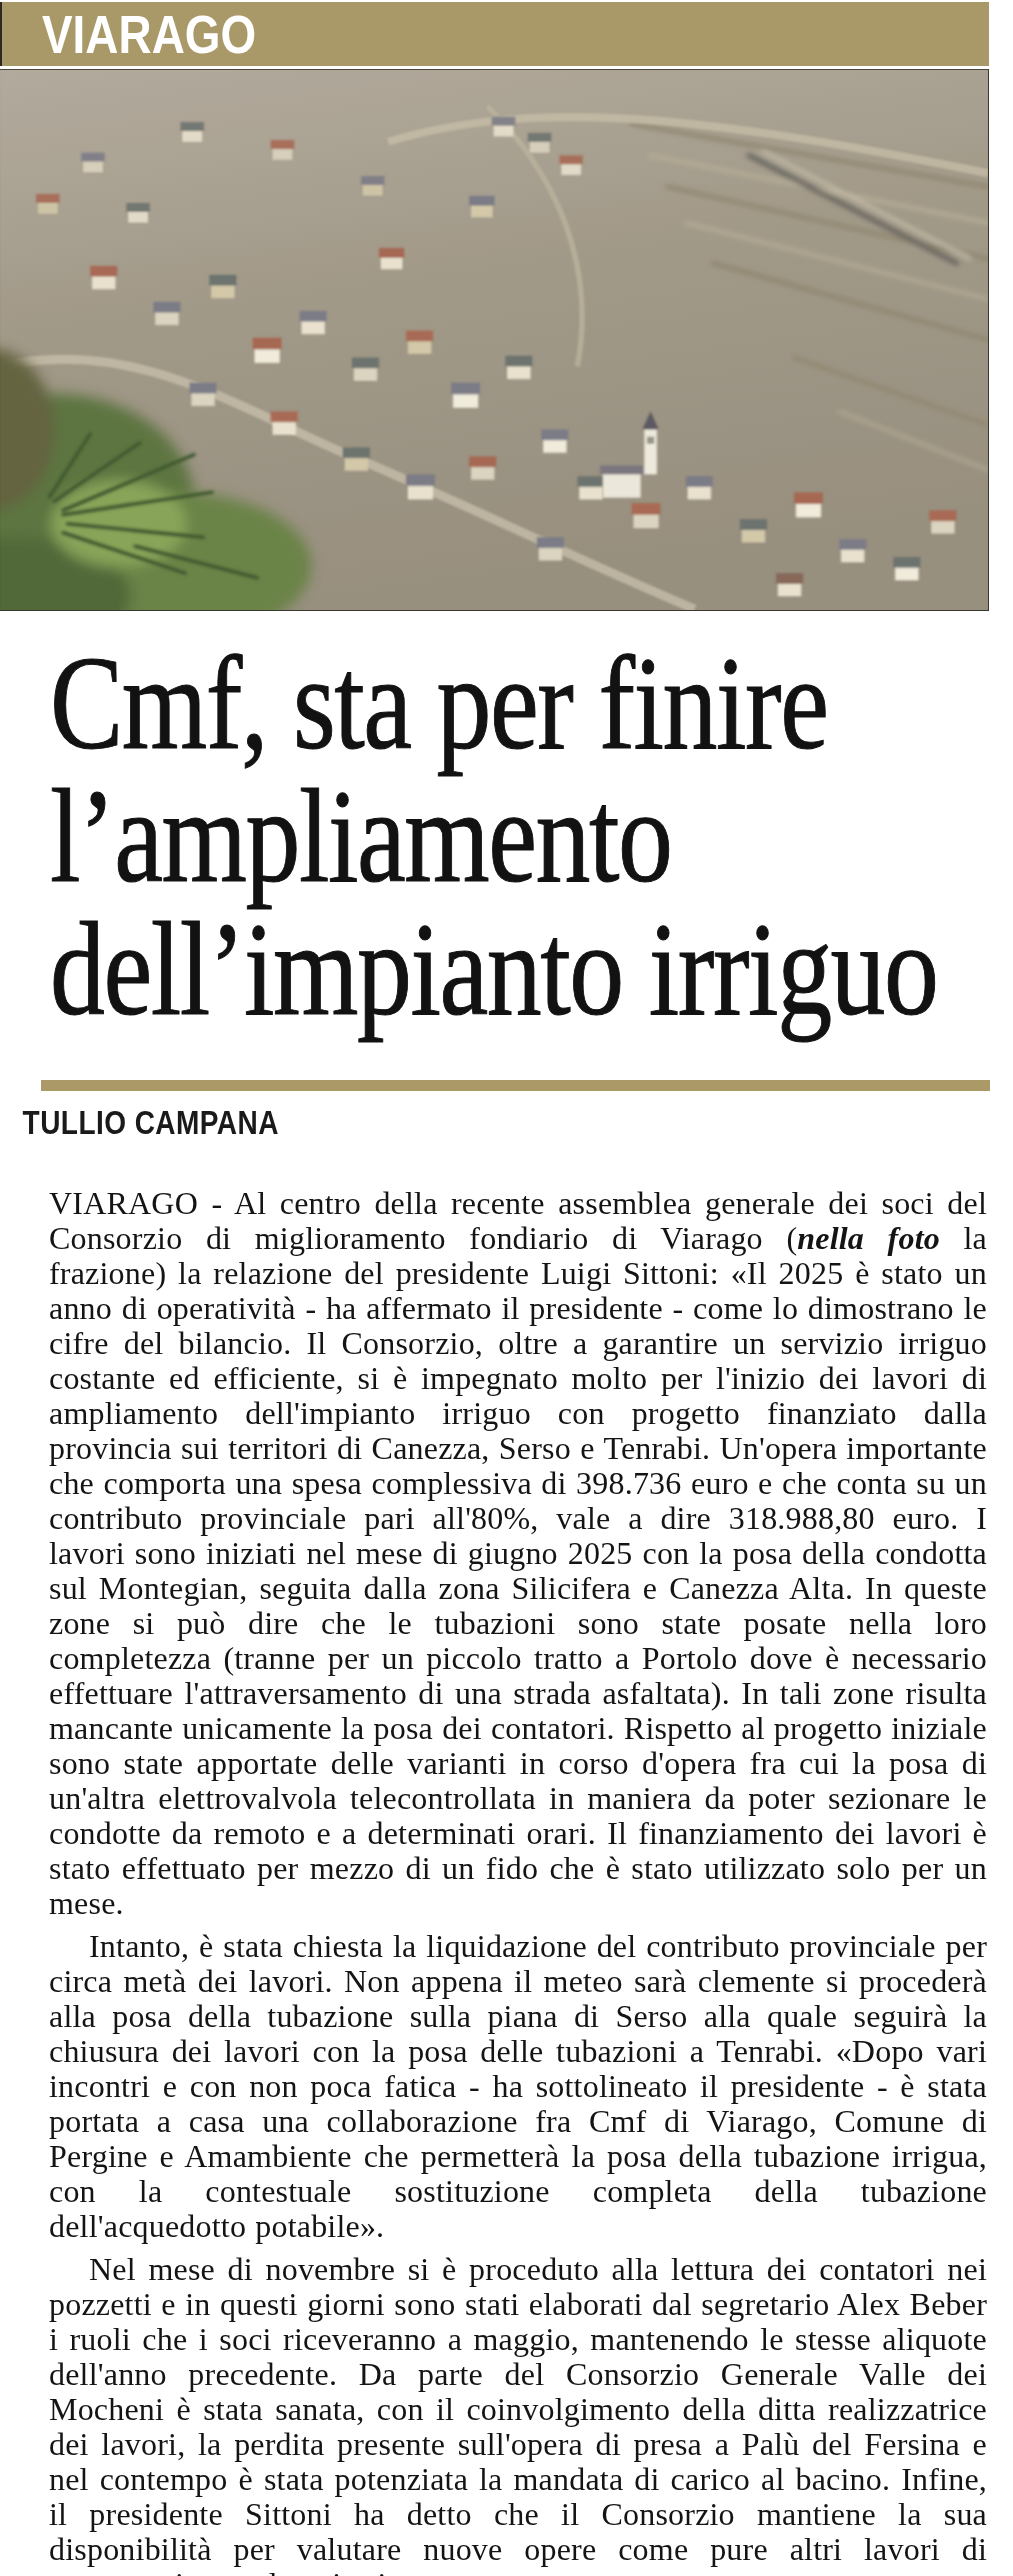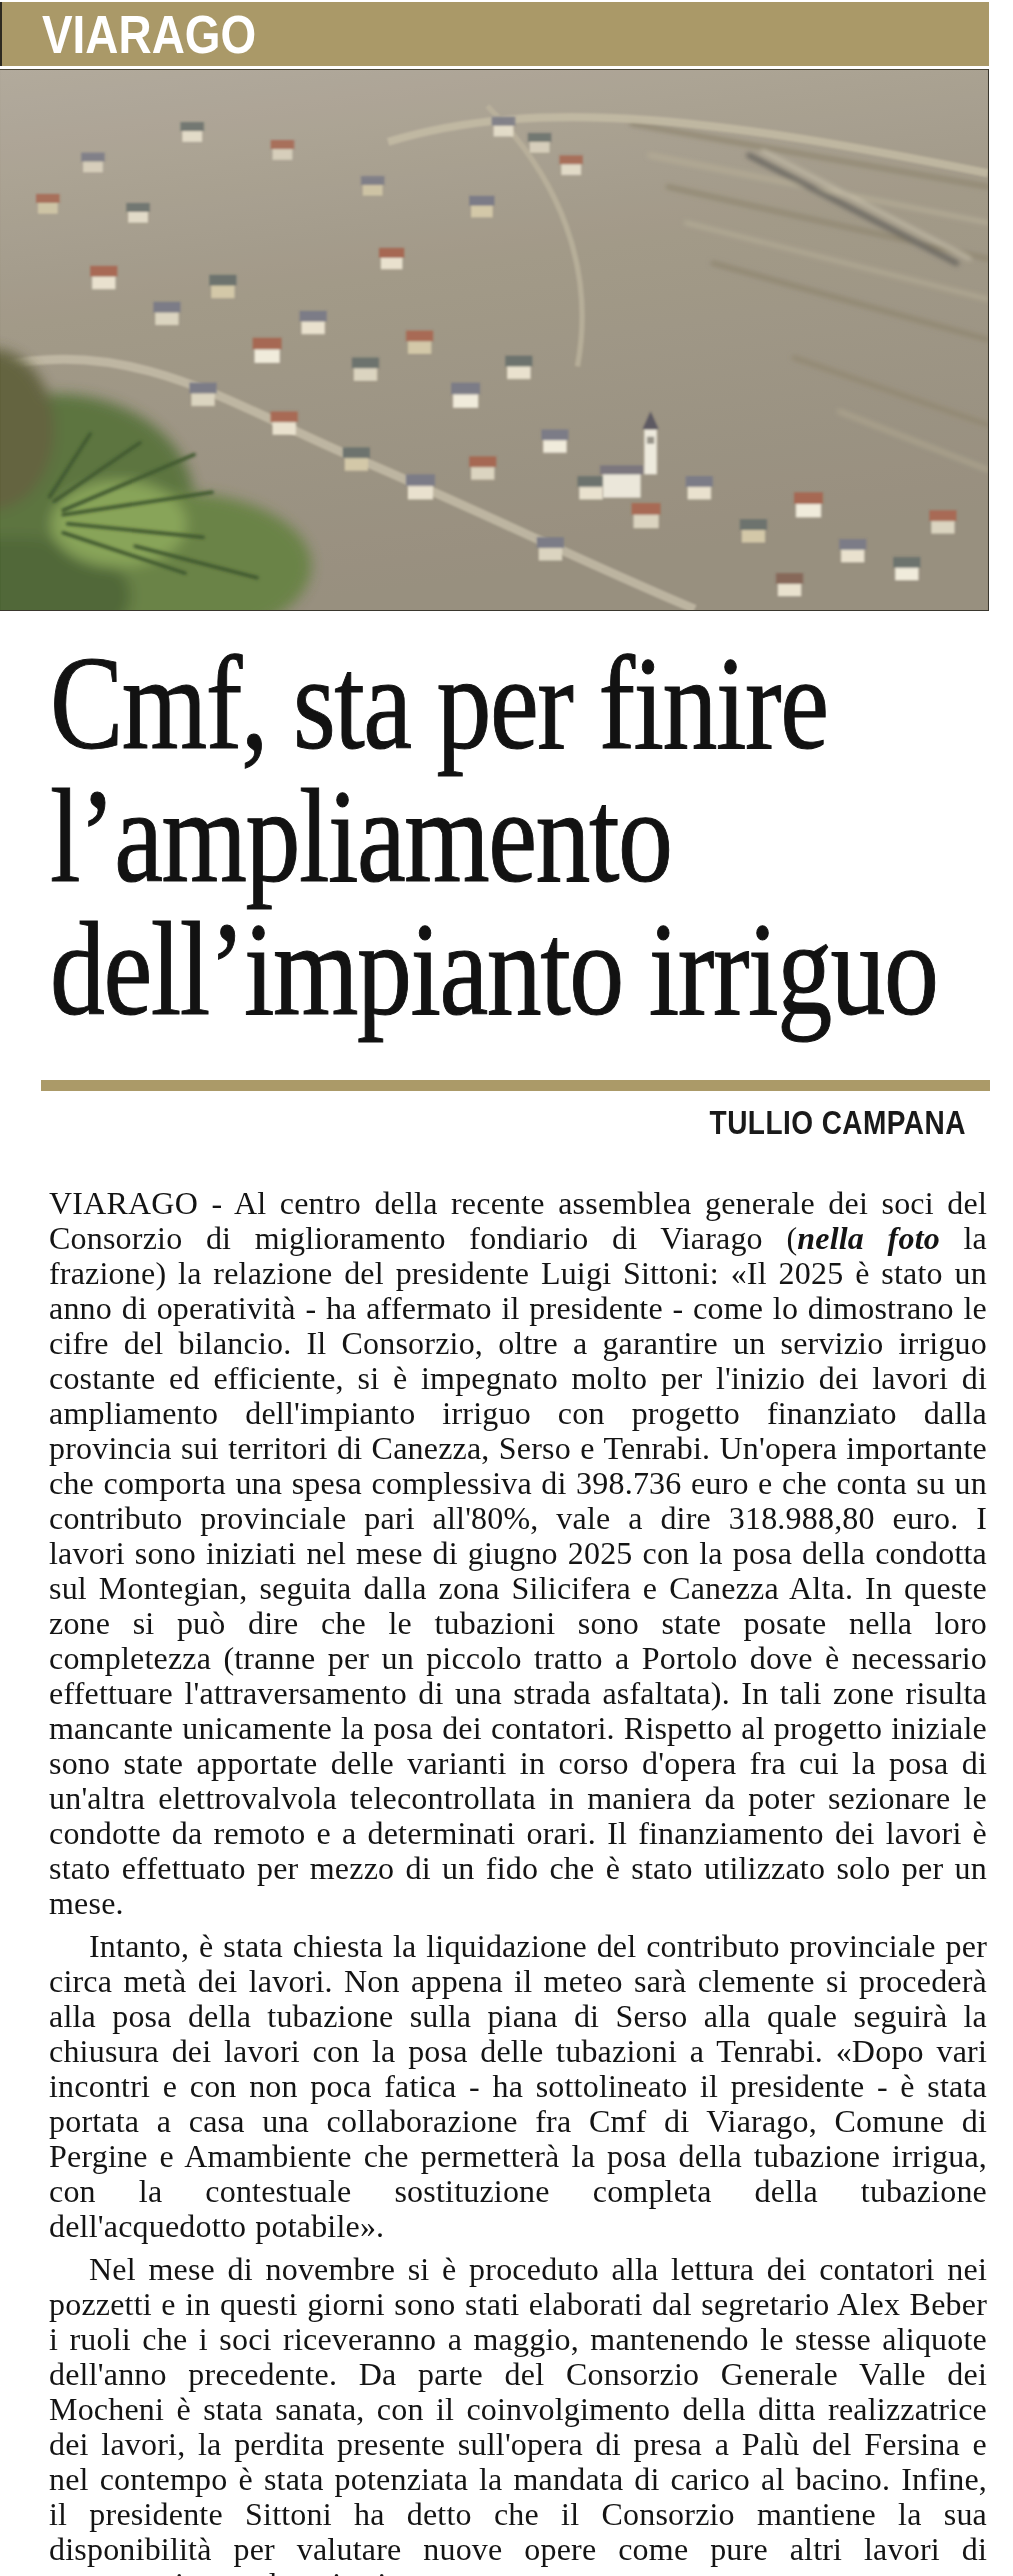--- a/index.html
+++ b/index.html
@@ -31,21 +31,21 @@
     position:absolute; left:50px; top:637px; width:1173px;
     transform:scaleX(0.82); transform-origin:0 0;
     font-size:134px; line-height:133px; letter-spacing:-1.8px;
     color:#121212; -webkit-text-stroke:1px #121212; white-space:nowrap;
   }
   
   .rule {
     position:absolute; left:41px; top:1080px; width:949px; height:10.8px;
     background:#ab9a68;
   }
-  .byline { position:absolute; left:0; top:1104px; width:989px; text-align:right; }
+  .byline { position:absolute; left:0; top:1104px; width:989px; text-align:left; }
   .byline-name {
     display:inline-block; font-family:"Liberation Sans", sans-serif;
     font-weight:bold; font-size:33px; letter-spacing:0.5px; color:#1a1a1a;
     transform:scaleX(0.85); white-space:nowrap;
   }
   
   .article {
     position:absolute; left:41px; top:1178px; width:954px;
     text-align:justify; font-size:32px; line-height:35px;
     word-spacing:0.9px; letter-spacing:0.2px; color:#141414;

